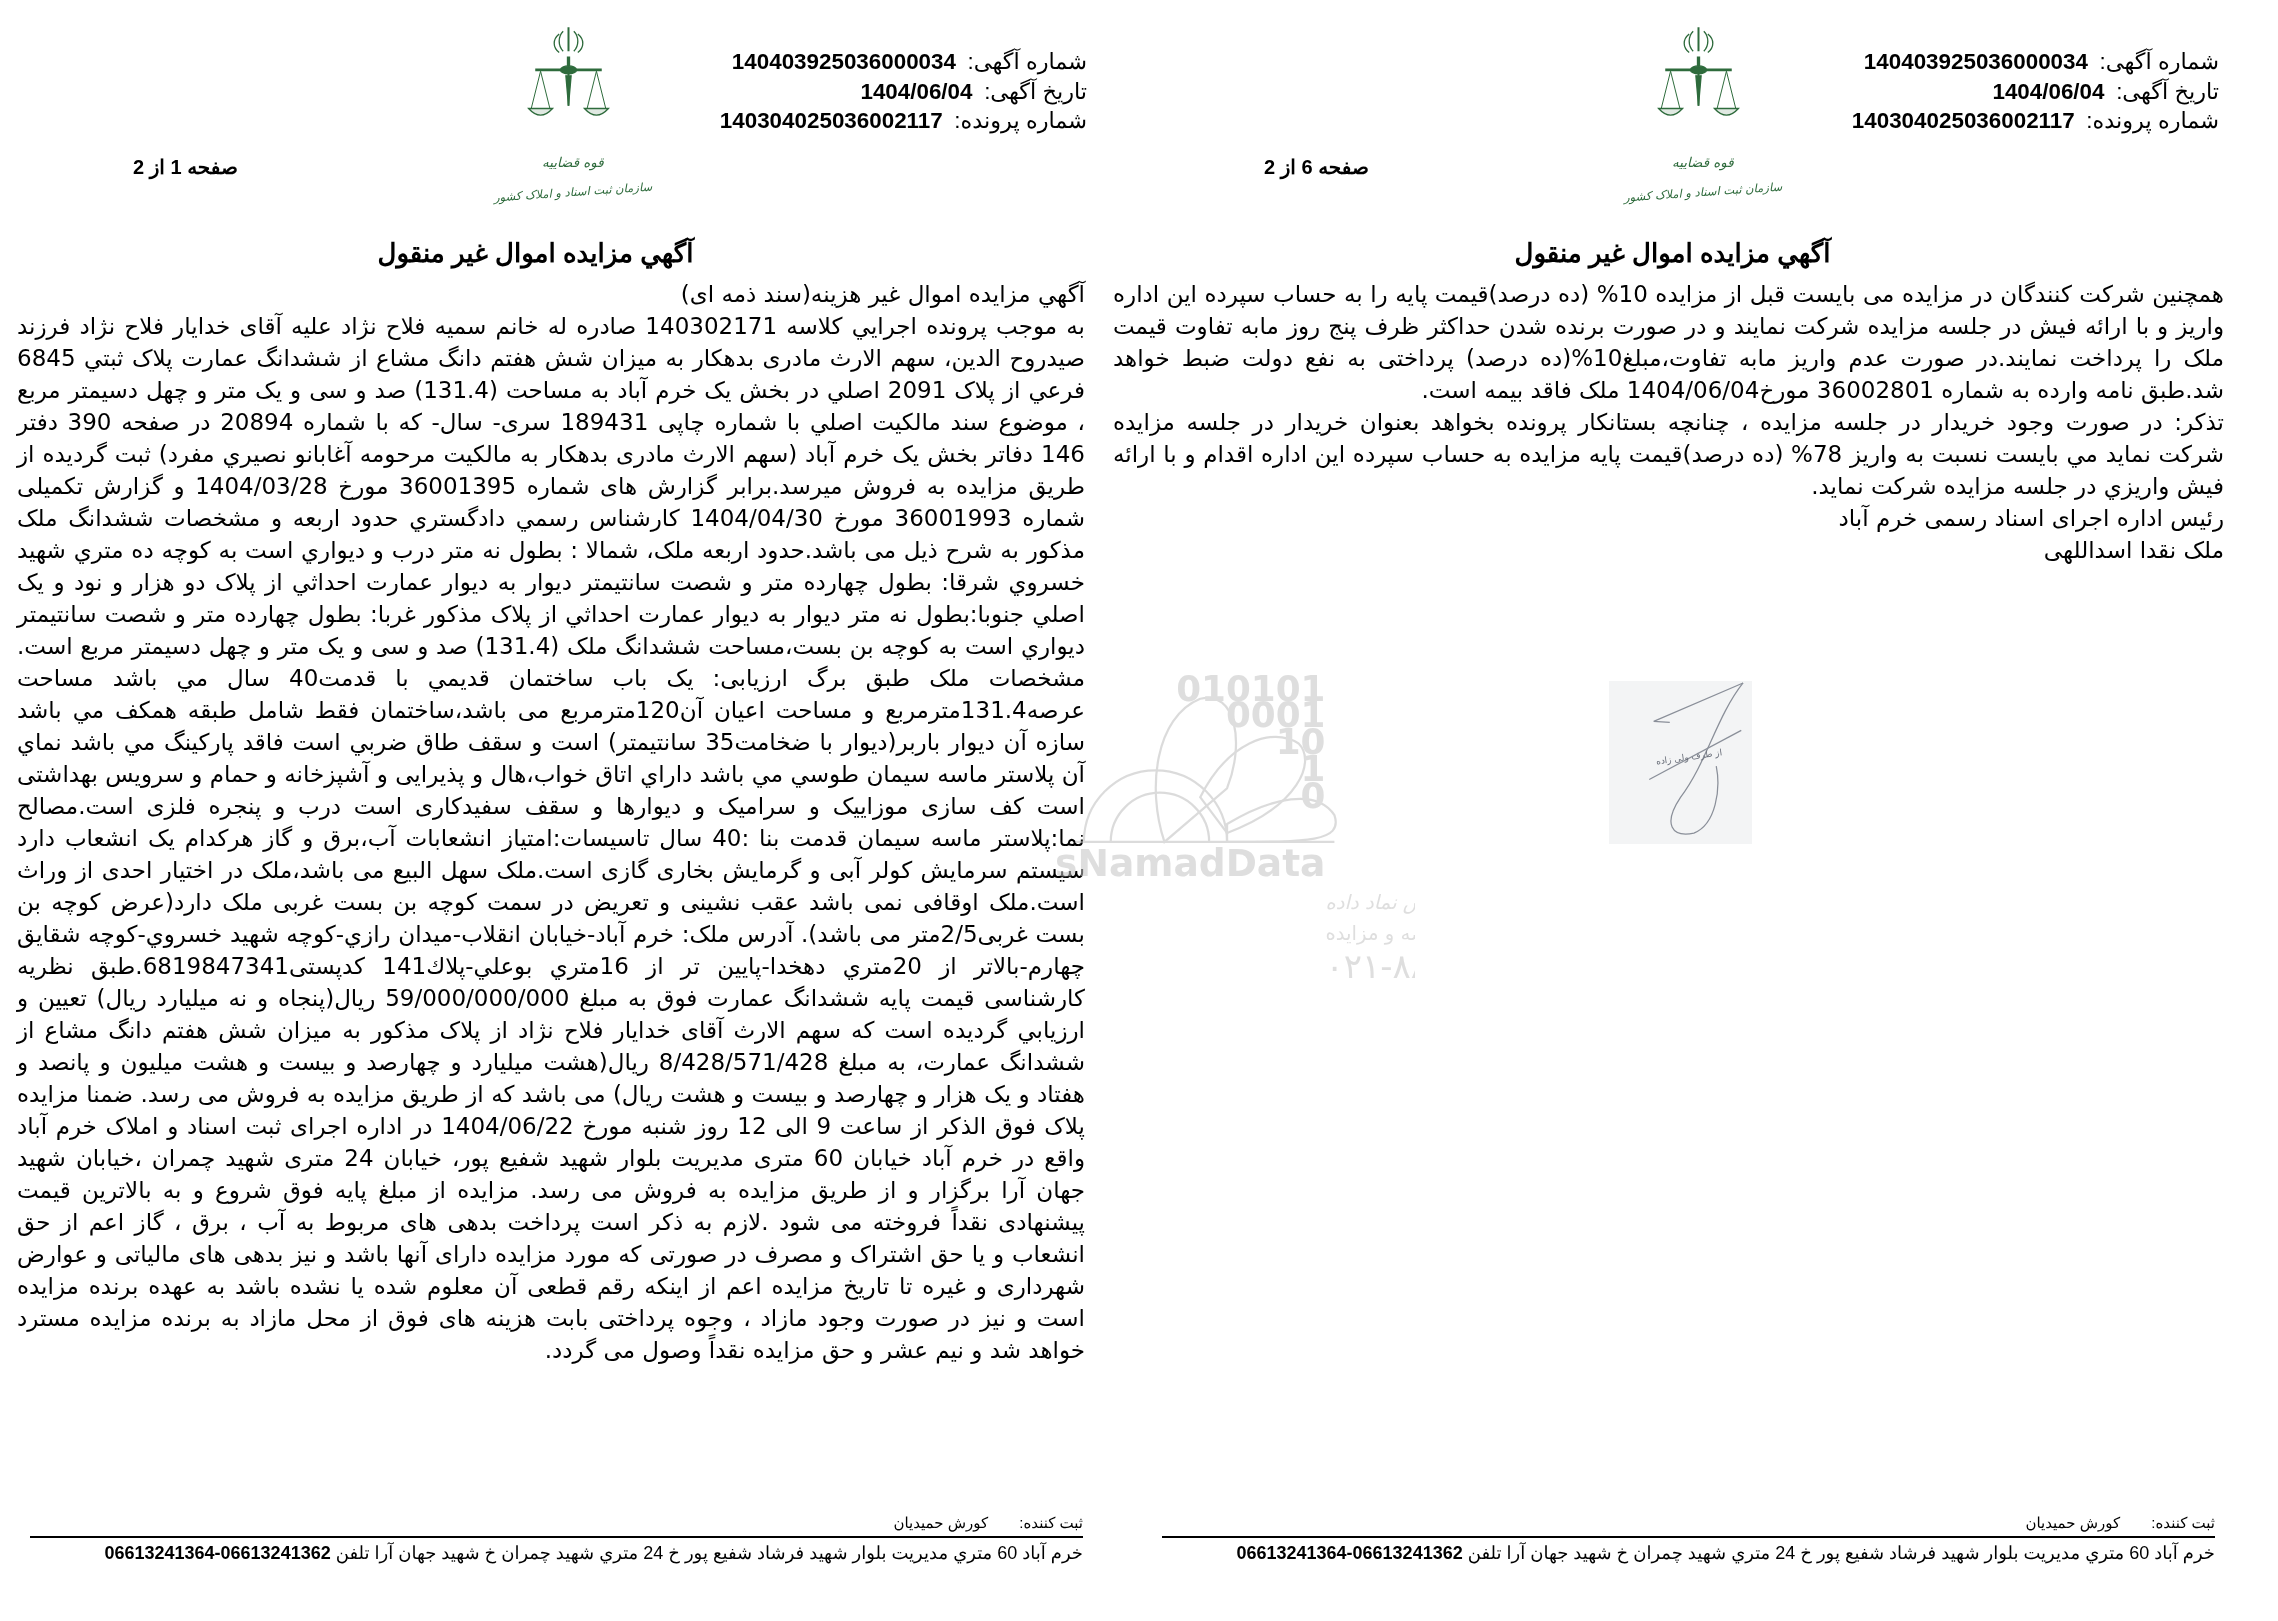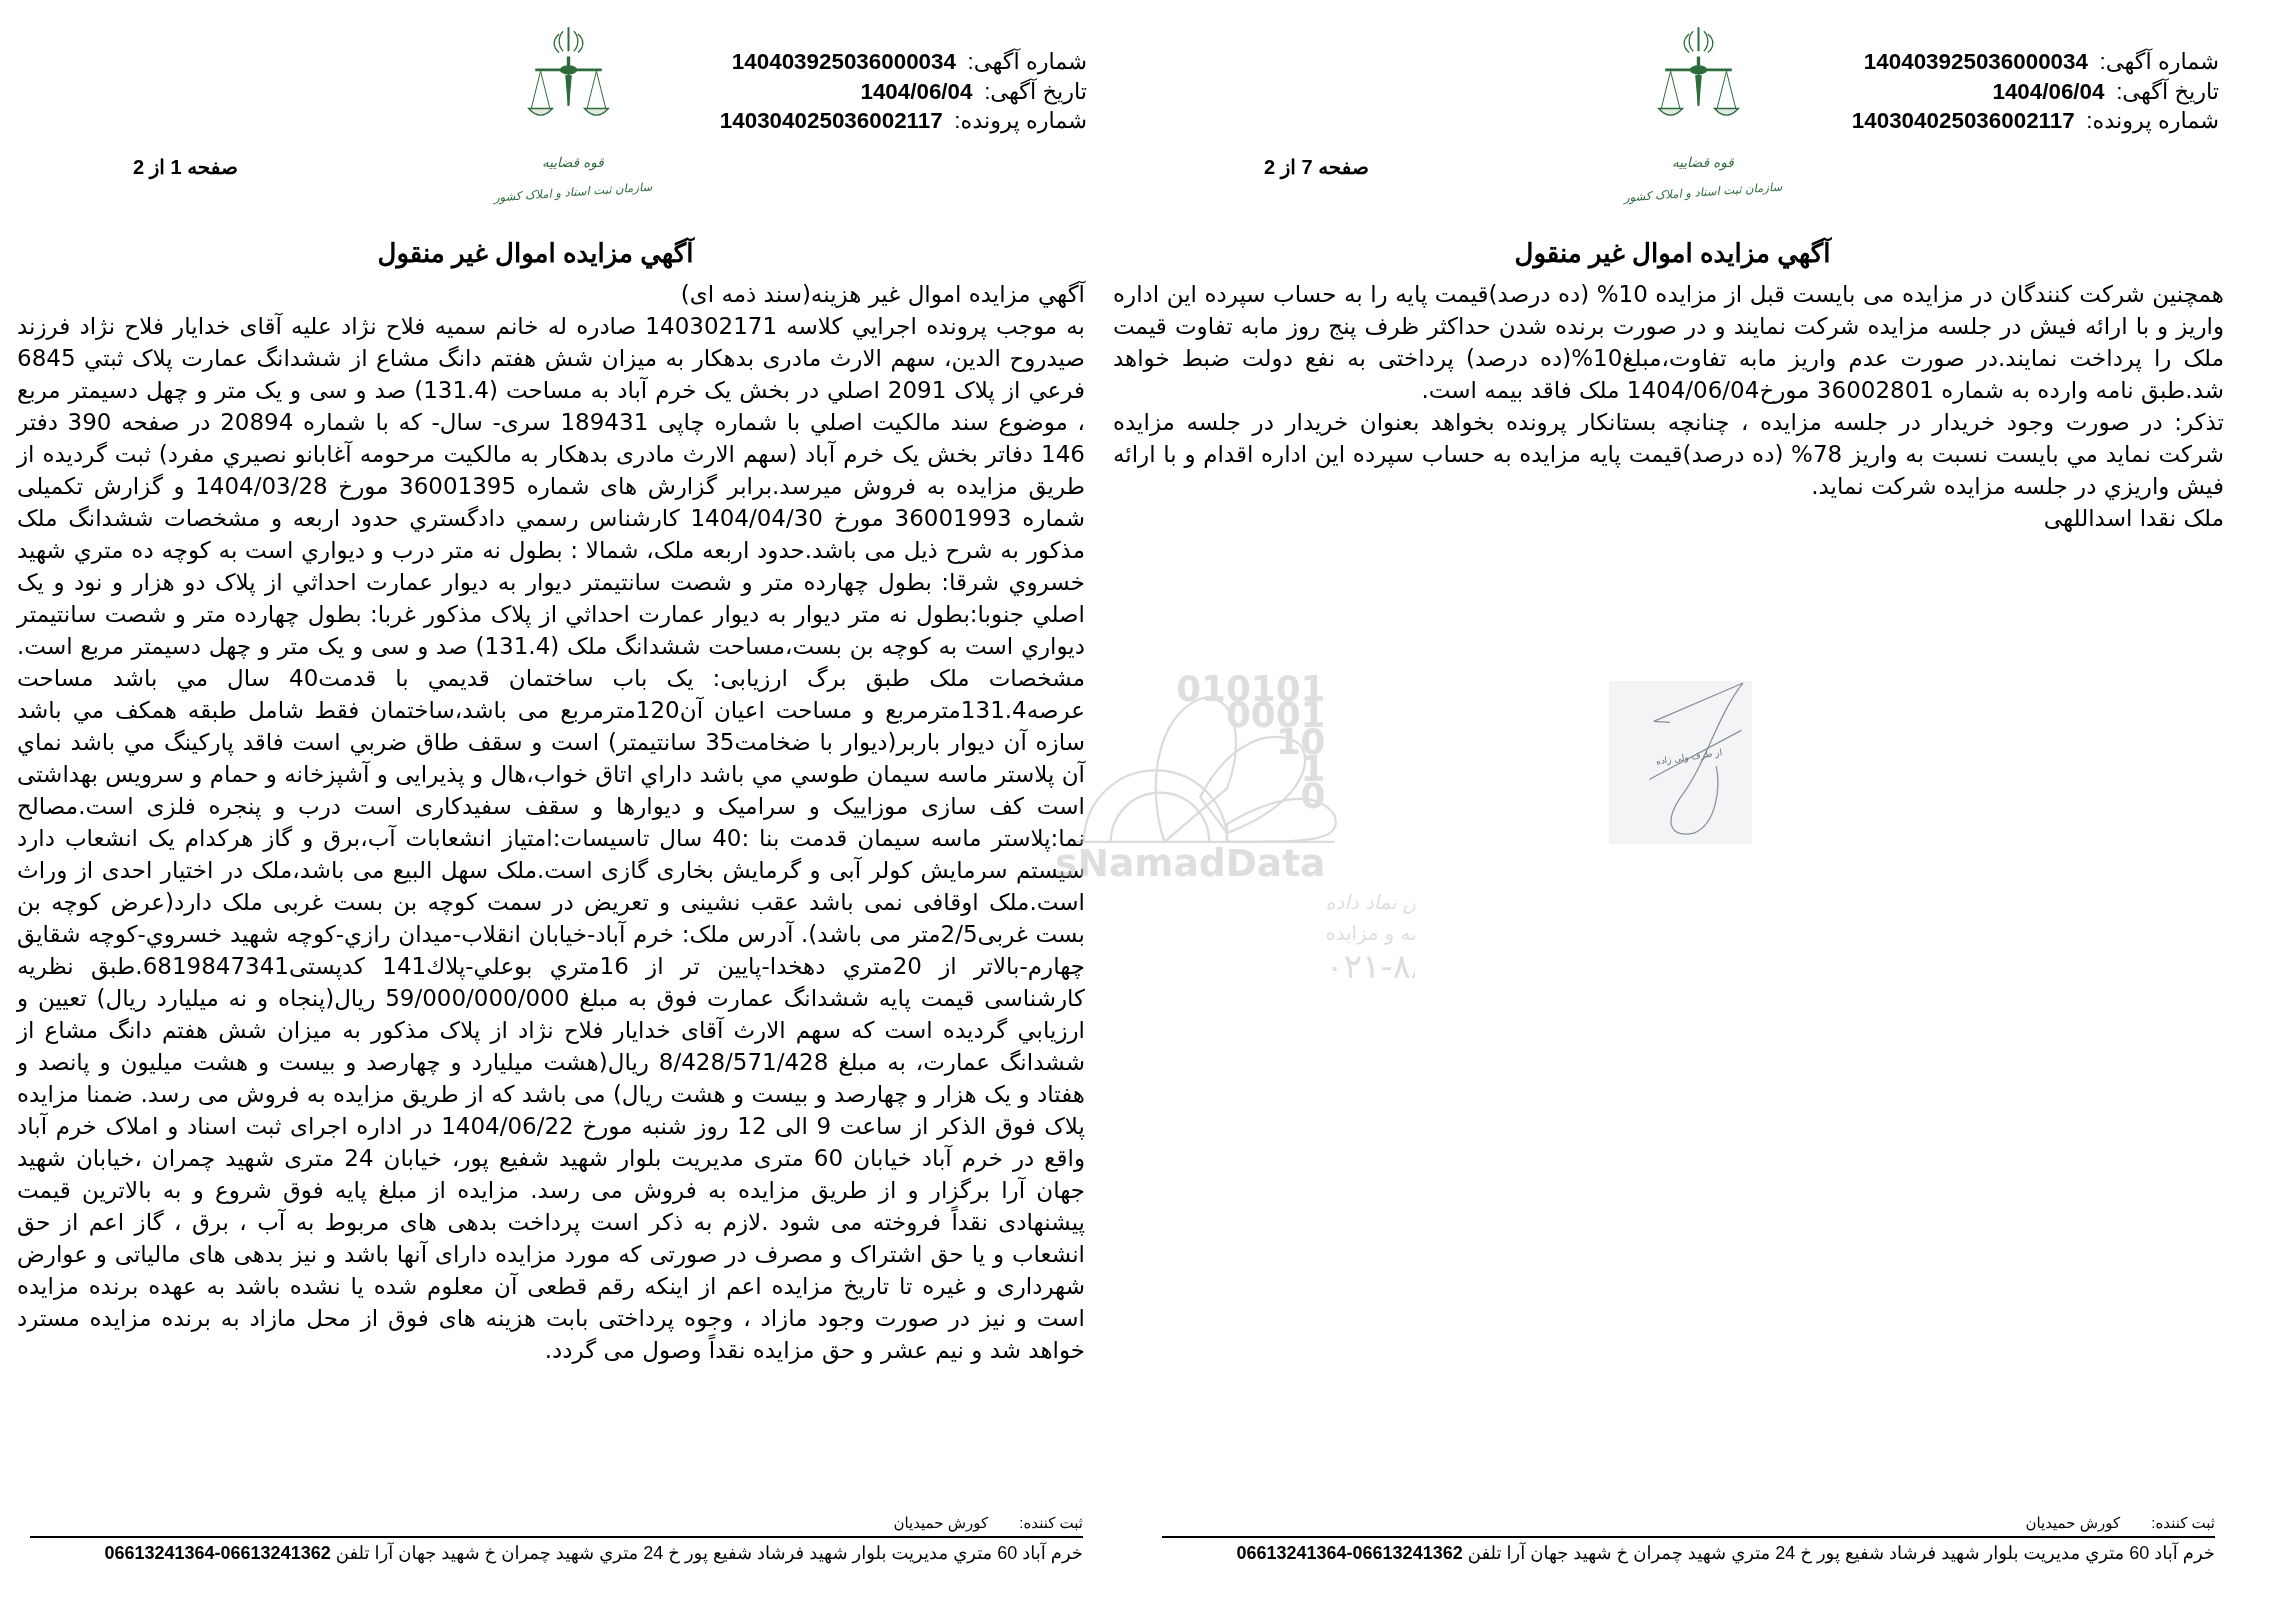--- a/index.html
+++ b/index.html
@@ -137,27 +137,28 @@
     <div class="row">
       <span class="lbl">تاریخ آگهی:</span>
       <span class="val">1404/06/04</span>
     </div>
     <div class="row">
       <span class="lbl">شماره پرونده:</span>
       <span class="val">140304025036002117</span>
     </div>
   </div>
 
-  <div class="page-no">صفحه 7 از 2</div>
+  <div class="page-no">صفحه 6 از 2</div>
 
   <div class="title">آگهي مزايده اموال غير منقول</div>
 
   <div class="body">
     <p>همچنین شرکت کنندگان در مزایده می بایست قبل از مزایده 10% (ده درصد)قیمت پایه را به حساب سپرده این اداره واریز و با ارائه فیش در جلسه مزایده شرکت نمایند و در صورت برنده شدن حداکثر ظرف پنج روز مابه تفاوت قیمت ملک را پرداخت نمایند.در صورت عدم واریز مابه تفاوت،مبلغ10%(ده درصد) پرداختی به نفع دولت ضبط خواهد شد.طبق نامه وارده به شماره 36002801 مورخ1404/06/04 ملک فاقد بیمه است.</p>
     <p>تذکر: در صورت وجود خريدار در جلسه مزايده ، چنانچه بستانكار پرونده بخواهد بعنوان خريدار در جلسه مزايده شركت نمايد مي بايست نسبت به واريز 78% (ده درصد)قيمت پايه مزايده به حساب سپرده اين اداره اقدام و با ارائه فيش واريزي در جلسه مزايده شركت نمايد.</p>
+    <p class="pl">رئیس اداره اجرای اسناد رسمی خرم آباد</p>
     <p class="pl">ملک نقدا اسداللهی</p>
   </div>
 
   <div class="signature">
     <svg width="143" height="163" viewBox="0 0 160 182">
       <g fill="none" stroke="#8a8f99" stroke-width="1.4">
         <path d="M150 2 L50 45 L68 46"></path>
         <path d="M150 2 C120 40 110 90 80 130 C60 160 70 175 95 170 C120 160 125 120 120 95"></path>
         <path d="M45 110 L148 55"></path>
       </g>

